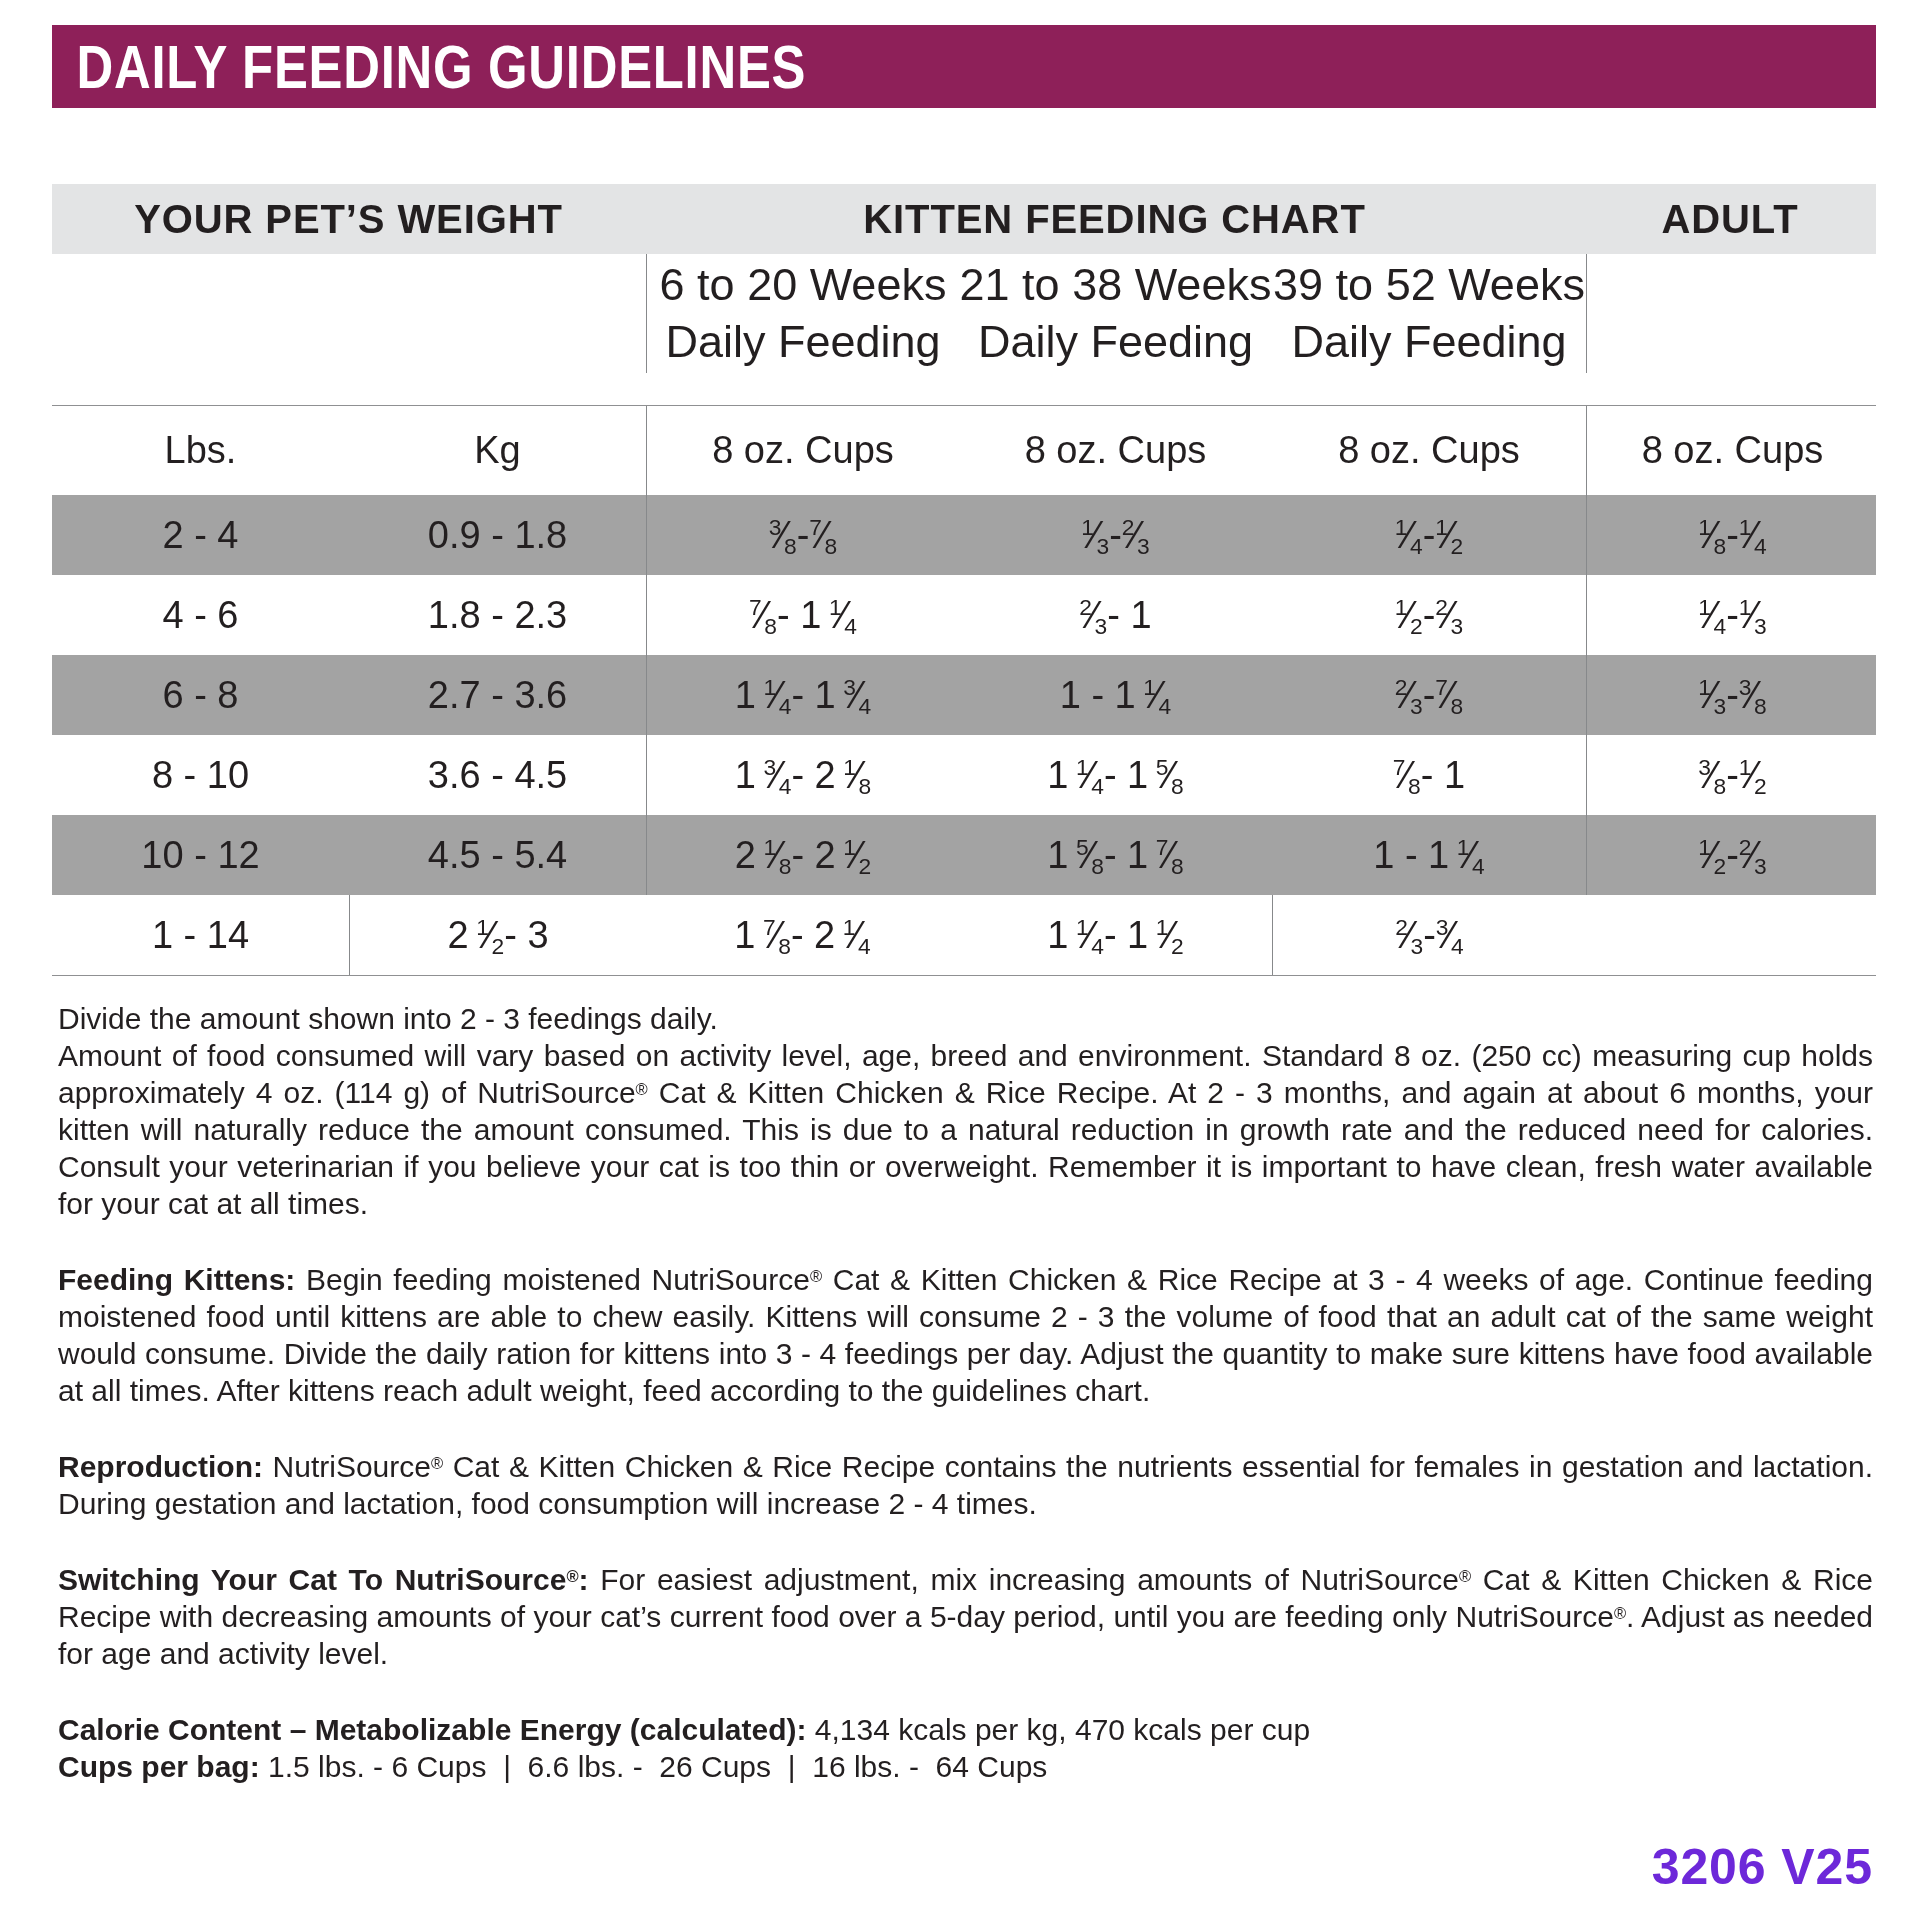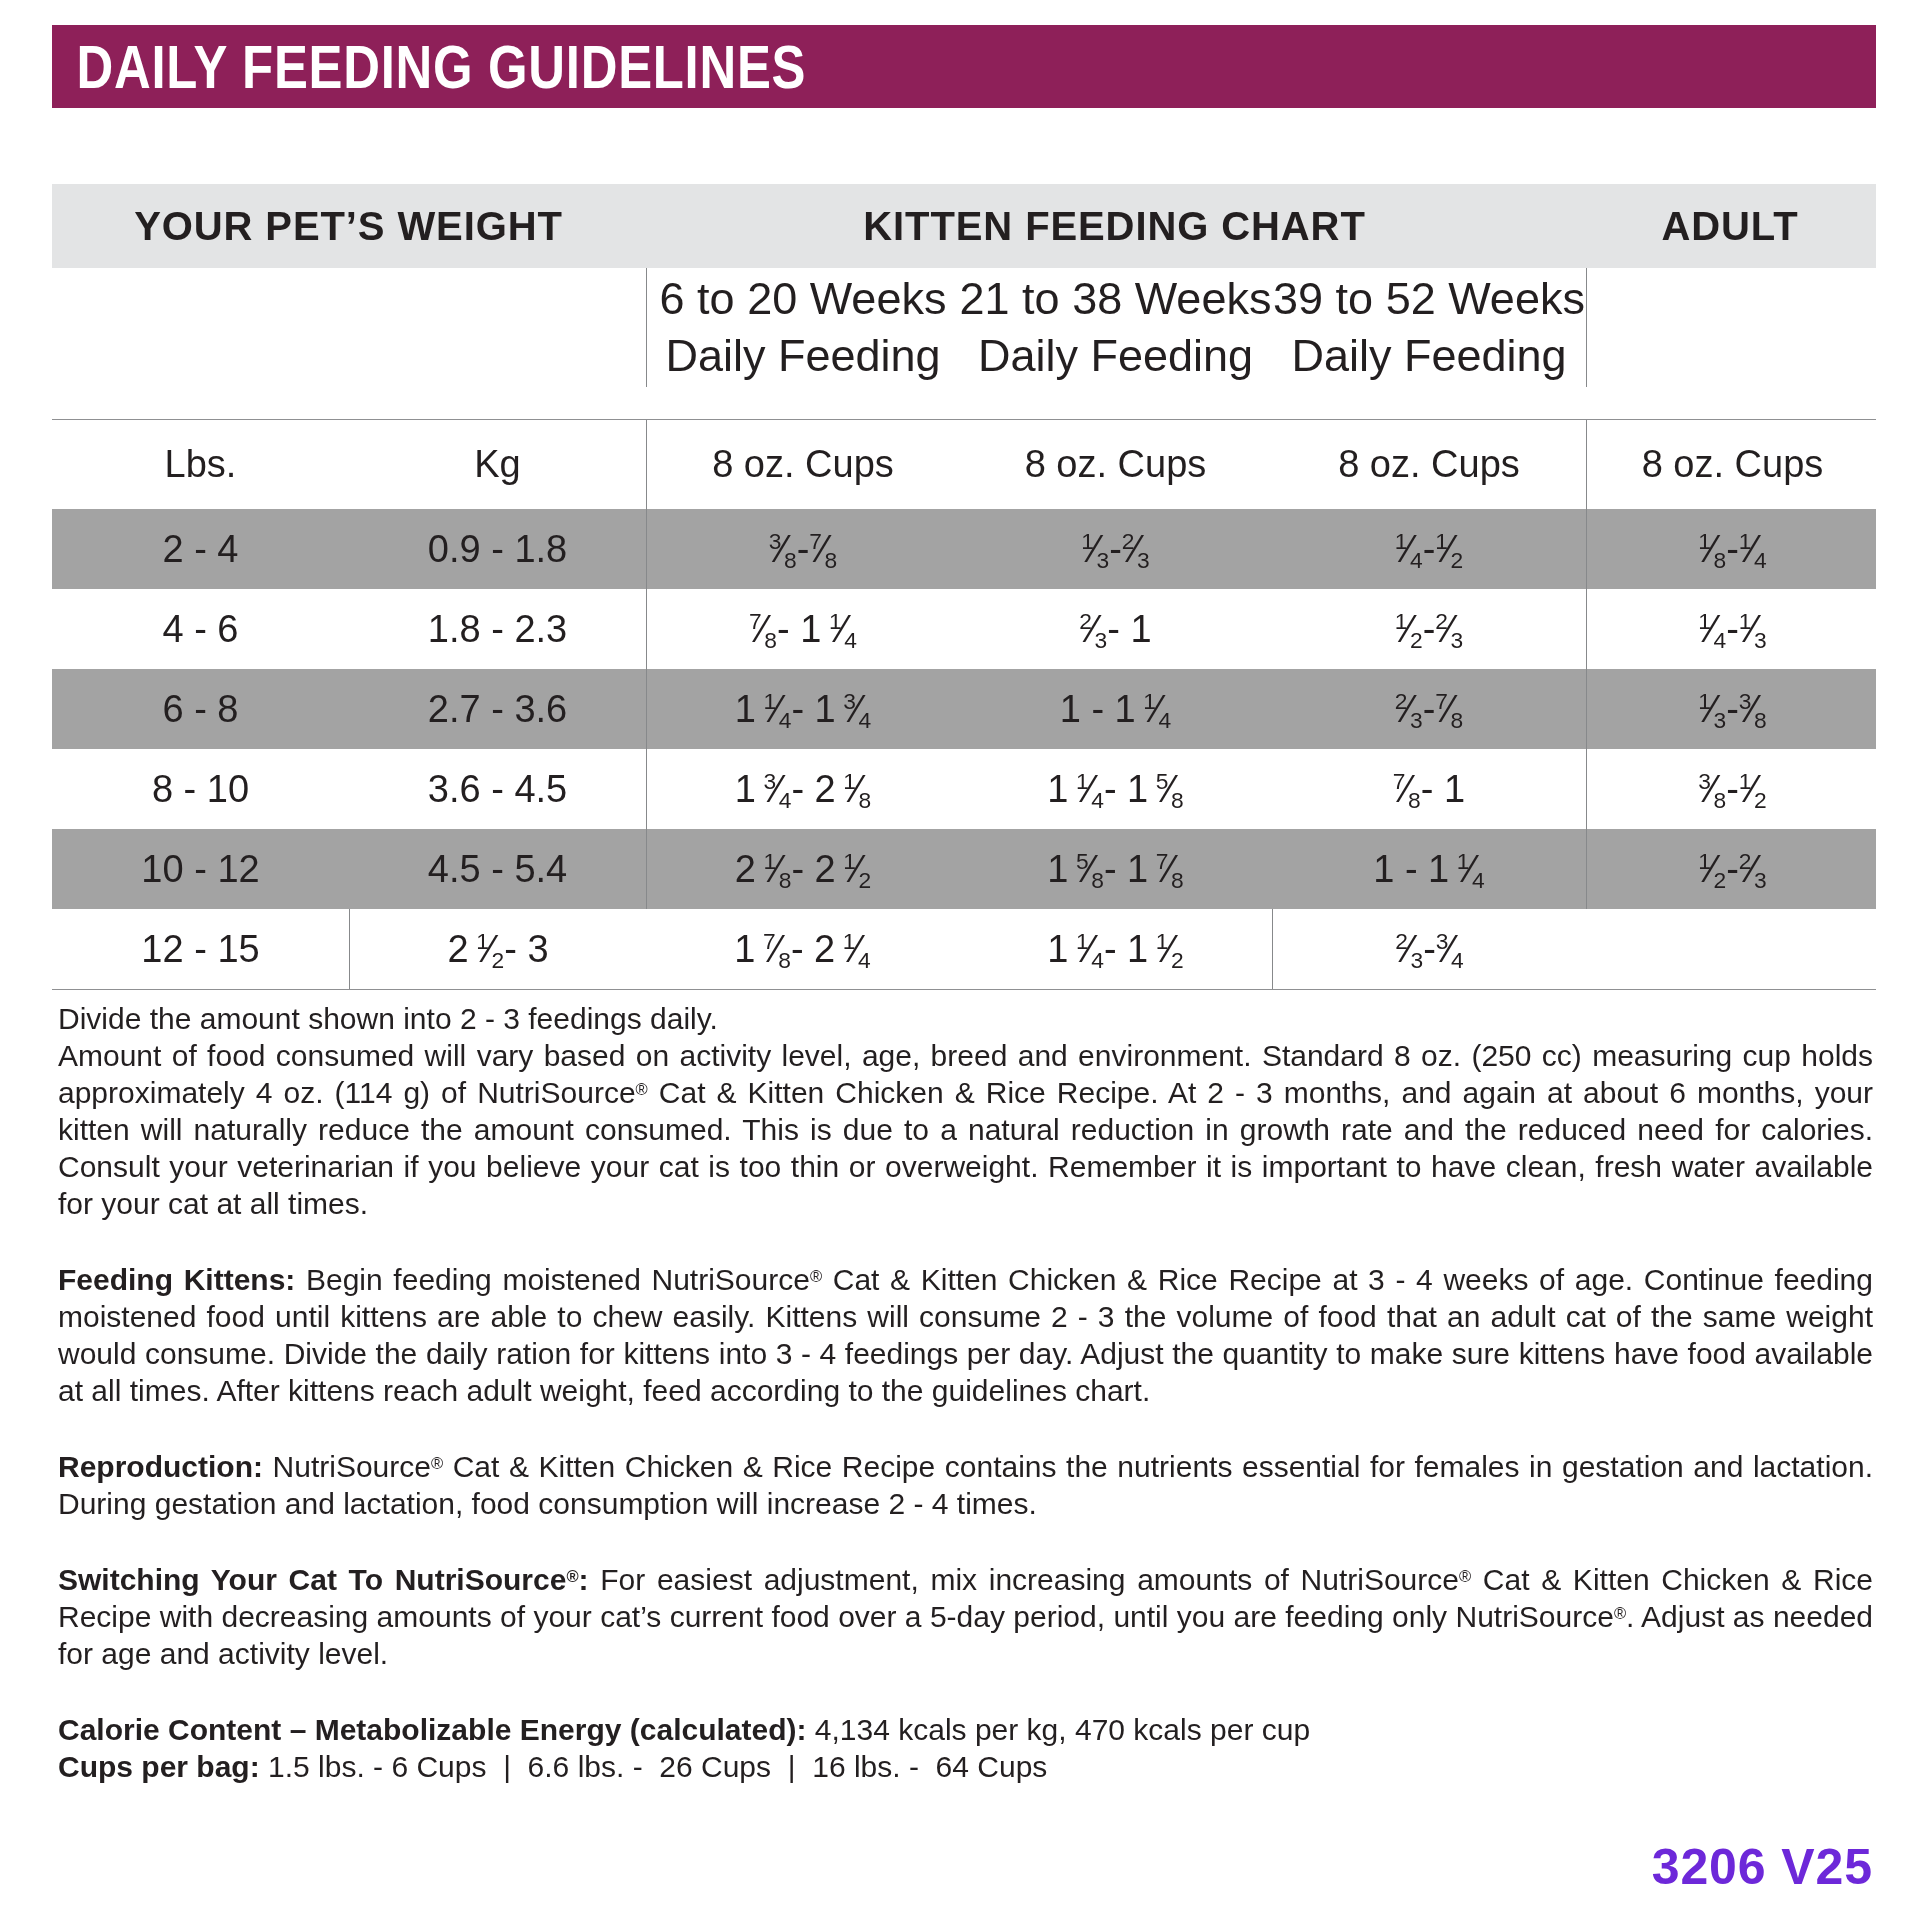--- a/index.html
+++ b/index.html
@@ -8,21 +8,21 @@
 
   
   .banner{position:absolute;left:52px;top:25px;width:1824px;height:83px;
           background:#8E2059;display:flex;align-items:center;}
   .banner h1{margin:0;padding-left:30px;color:#ffffff;font-size:62px;font-weight:800;
              letter-spacing:0.9px;transform:scaleX(.82);transform-origin:left center;white-space:nowrap;}
 
   
   .ftable{position:absolute;left:52px;top:184px;width:1824px;}
   .t-row{display:grid;grid-template-columns:297px 297px 313px 313px 314px 292px;}
-  .t-row.band{grid-template-columns:593px 939px 292px;background:#E3E4E5;height:84px;align-items:center;}
+  .t-row.band{grid-template-columns:593px 939px 292px;background:#E3E4E5;height:70px;align-items:center;}
   .band .cell{text-align:center;font-weight:700;font-size:40px;letter-spacing:0.9px;}
   .t-row.weeks{height:119px;}
   .weeks .cell{display:flex;flex-direction:column;justify-content:center;text-align:center;
                font-size:45px;line-height:1.25;}
   .t-row.units{height:89px;border-top:1.9px solid #8f9092;margin-top:32px;}
   .units .cell{display:flex;align-items:center;justify-content:center;font-size:38px;}
   .t-row.data{height:80px;}
   .data .cell{display:flex;align-items:center;justify-content:center;font-size:38px;white-space:nowrap;}
   .stripe{background:#a3a3a3;}
   .sepL{border-left:1.9px solid #87898b;}
@@ -124,21 +124,21 @@
         </div>
         <div class="t-row data stripe">
           <div class="cell">10 - 12</div>
           <div class="cell">4.5 - 5.4</div>
           <div class="cell sepL">2 <span class="fr"><sup>1</sup><span class="sl">⁄</span><sub>8</sub></span> - 2 <span class="fr"><sup>1</sup><span class="sl">⁄</span><sub>2</sub></span></div>
           <div class="cell">1 <span class="fr"><sup>5</sup><span class="sl">⁄</span><sub>8</sub></span> - 1 <span class="fr"><sup>7</sup><span class="sl">⁄</span><sub>8</sub></span></div>
           <div class="cell">1 - 1 <span class="fr"><sup>1</sup><span class="sl">⁄</span><sub>4</sub></span></div>
           <div class="cell sepL"><span class="fr"><sup>1</sup><span class="sl">⁄</span><sub>2</sub></span> - <span class="fr"><sup>2</sup><span class="sl">⁄</span><sub>3</sub></span></div>
         </div>
         <div class="t-row data">
-          <div class="cell">12 - 15</div>
+          <div class="cell">1 - 14</div>
           <div class="cell sepL">2 <span class="fr"><sup>1</sup><span class="sl">⁄</span><sub>2</sub></span> - 3</div>
           <div class="cell">1 <span class="fr"><sup>7</sup><span class="sl">⁄</span><sub>8</sub></span> - 2 <span class="fr"><sup>1</sup><span class="sl">⁄</span><sub>4</sub></span></div>
           <div class="cell">1 <span class="fr"><sup>1</sup><span class="sl">⁄</span><sub>4</sub></span> - 1 <span class="fr"><sup>1</sup><span class="sl">⁄</span><sub>2</sub></span></div>
           <div class="cell sepL"><span class="fr"><sup>2</sup><span class="sl">⁄</span><sub>3</sub></span> - <span class="fr"><sup>3</sup><span class="sl">⁄</span><sub>4</sub></span></div>
         </div>
       </div>
   </section>
 
   <section class="notes">
     <p>Divide the amount shown into 2 - 3 feedings daily.</p>

